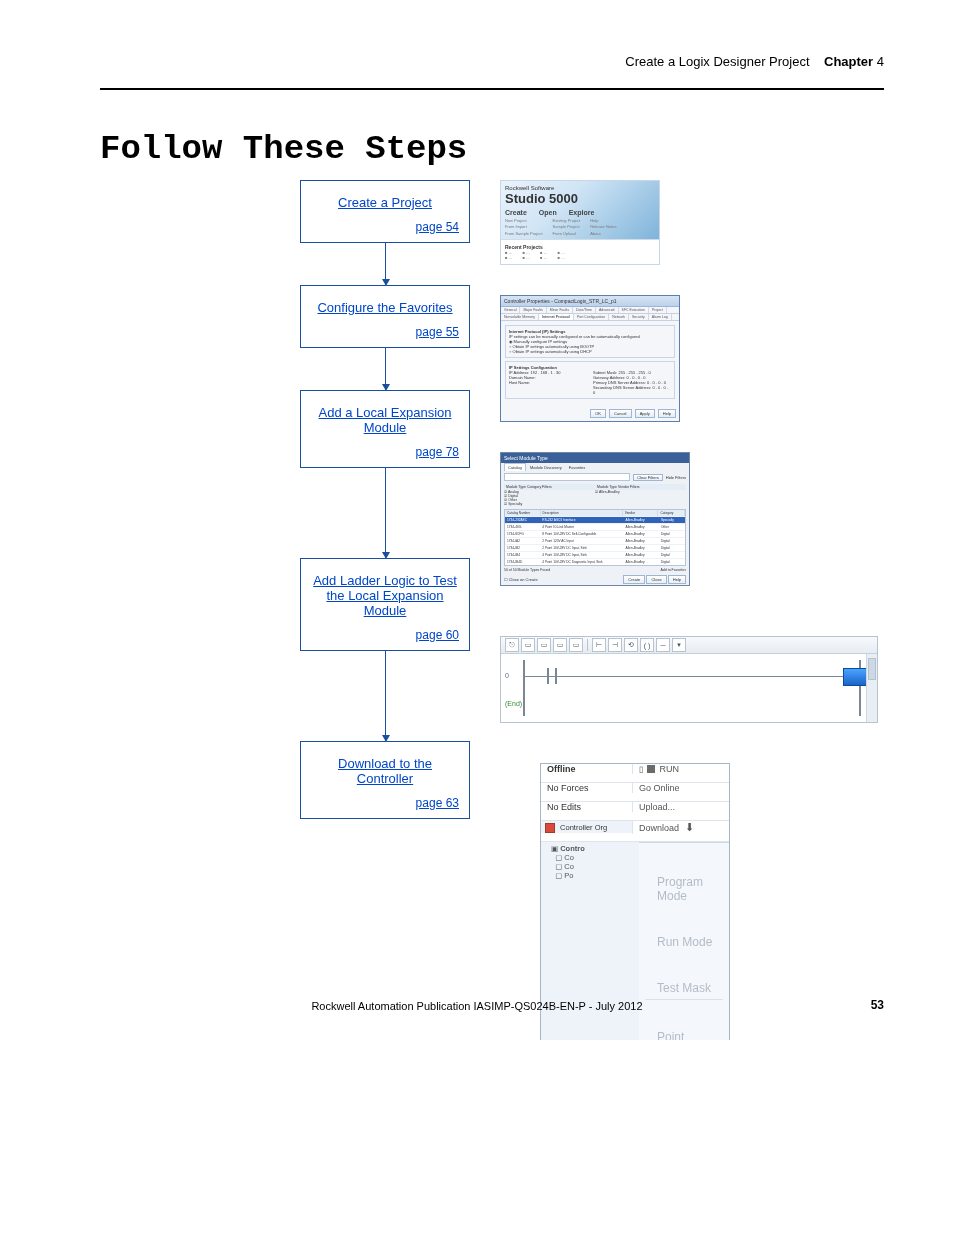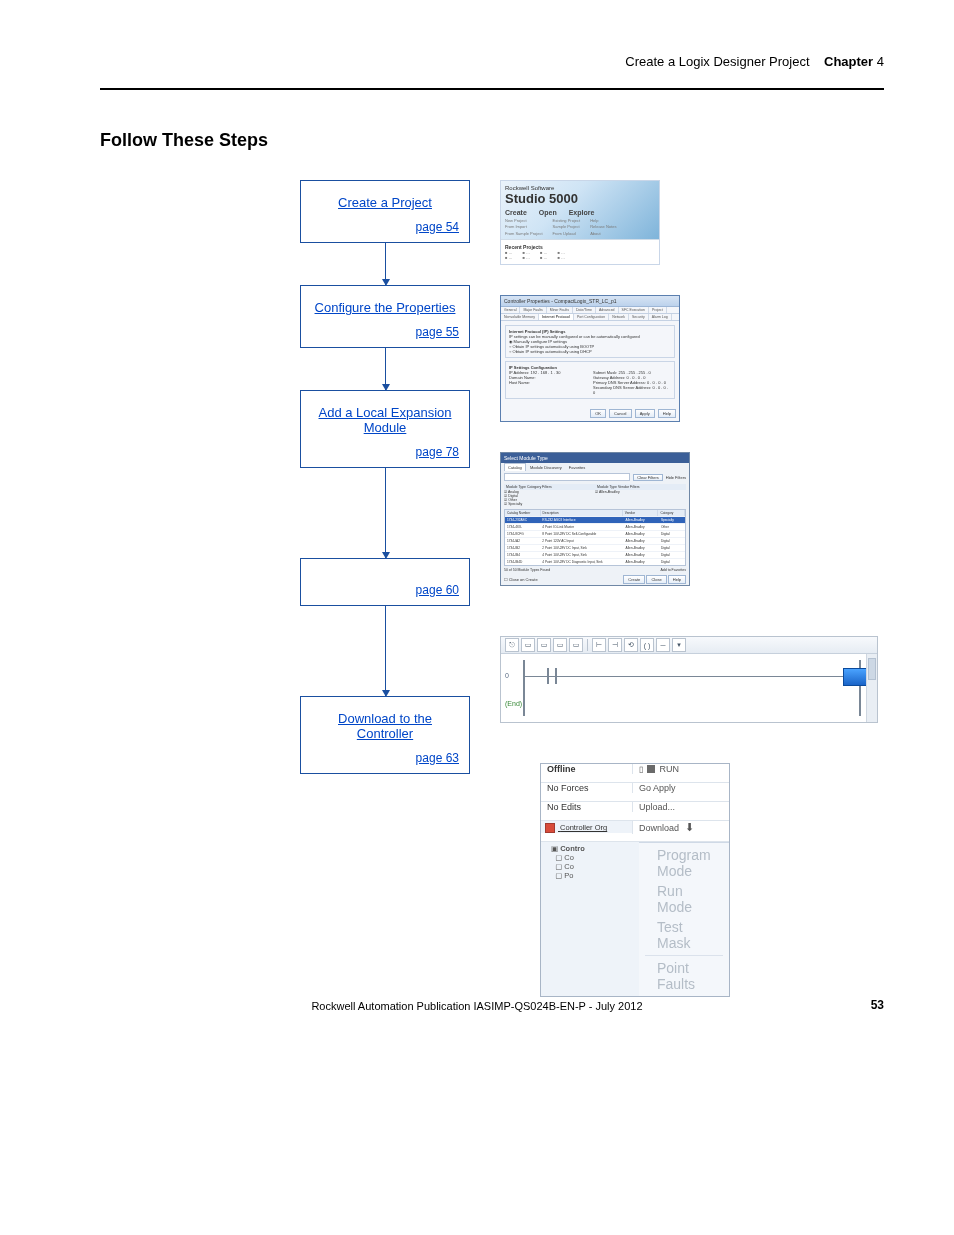--- a/index.html
+++ b/index.html
@@ -26,23 +26,23 @@
   .rule {
     position: absolute;
     left: 100px; right: 70px;
     top: 88px;
     border-top: 2px solid #000;
   }
   .section-title {
     position: absolute;
     left: 100px;
     top: 130px;
-    font-size: 18px;
+    font-size: 34px;
     font-weight: 700;
-    font-family: Liberation Sans, sans-serif;
+    font-family: Liberation Mono, monospace;
   }
   .flow {
     position: absolute;
     left: 300px;
     top: 180px;
     width: 170px;
   }
   .flowbox {
     border: 1px solid #1a4fa0;
     padding: 14px 10px 8px 10px;
@@ -203,21 +203,21 @@
     display:flex; align-items:flex-start; height:18px;
     border-bottom:1px solid #dde4ec; font-size:9px; color:#333;
   }
   .dlwrap .row .l { flex:1; padding-left:6px;}
   .dlwrap .row .r { width:90px; border-left:1px solid #dde4ec; padding-left:6px; color:#555;}
   .dlwrap .mode { display:flex; align-items:center; gap:4px;}
   .runbox{ width:8px; height:8px; background:#6a6a6a;}
   .menu {
     background:#f4f7fb; border-top:1px solid #cfd9e6; padding:2px 0;
   }
-  .menu .mi { padding:2px 10px 2px 18px; font-size:14px; color:#444;}
+  .menu .mi { padding:2px 10px 2px 18px; font-size:12px; color:#444;margin-top:28px;}
   .menu .mi.disabled{ color:#b4bdc7;}
   .menu hr{ border:none; border-top:1px solid #dbe2ec; margin:2px 6px;}
 
   .footer {
     position:absolute;
     left:0; right:0; bottom:28px;
     text-align:center;
     font-size:11px;
     color:#000;
   }
@@ -246,32 +246,33 @@
 
   <div class="flow">
 
     <div class="flowbox">
       <span class="flowlink">Create a Project</span>
       <div class="pageref"><span class="flowlink">page 54</span></div>
     </div>
     <div class="connector"></div>
 
     <div class="flowbox">
-      <span class="flowlink">Configure the Properties</span>
+      <span class="flowlink">Configure the Favorites</span>
       <div class="pageref"><span class="flowlink">page 55</span></div>
     </div>
     <div class="connector"></div>
 
     <div class="flowbox">
       <span class="flowlink">Add a Local Expansion Module</span>
       <div class="pageref"><span class="flowlink">page 78</span></div>
     </div>
     <div class="connector" style="height:90px"></div>
 
     <div class="flowbox">
+      <span class="flowlink">Add Ladder Logic to Test the Local Expansion Module</span>
       <div class="pageref"><span class="flowlink">page 60</span></div>
     </div>
     <div class="connector" style="height:90px"></div>
 
     <div class="flowbox">
       <span class="flowlink">Download to the Controller</span>
       <div class="pageref"><span class="flowlink">page 63</span></div>
     </div>
   </div>
 
@@ -493,29 +494,29 @@
         <div class="row">
           <div class="l"><b>Offline</b></div>
           <div class="r mode">
               <span style="font-size:8px">▯</span>
               <span class="runbox"></span>
               <span>RUN</span>
             </div>
         </div>
         <div class="row">
           <div class="l">No Forces</div>
-          <div class="r">Go Apply</div>
+          <div class="r">Go Online</div>
         </div>
         <div class="row">
           <div class="l">No Edits</div>
           <div class="r">Upload...</div>
         </div>
         <div class="row" style="height:20px">
           <div class="l" style="padding:0">
-            <div style="font-size:7.5px;padding:2px 0 0 4px;background:#eef3f9;height:100%;text-decoration:underline;">
+            <div style="font-size:7.5px;padding:2px 0 0 4px;background:#eef3f9;height:100%;">
               <span class="redtab"></span>
               <span>Controller Org</span>
             </div>
           </div>
           <div class="r mi hover" style="display:flex;align-items:center;gap:6px">
             <span>Download</span>
             <span style="font-size:11px">⬇</span>
           </div>
         </div>
         <div style="display:flex">

